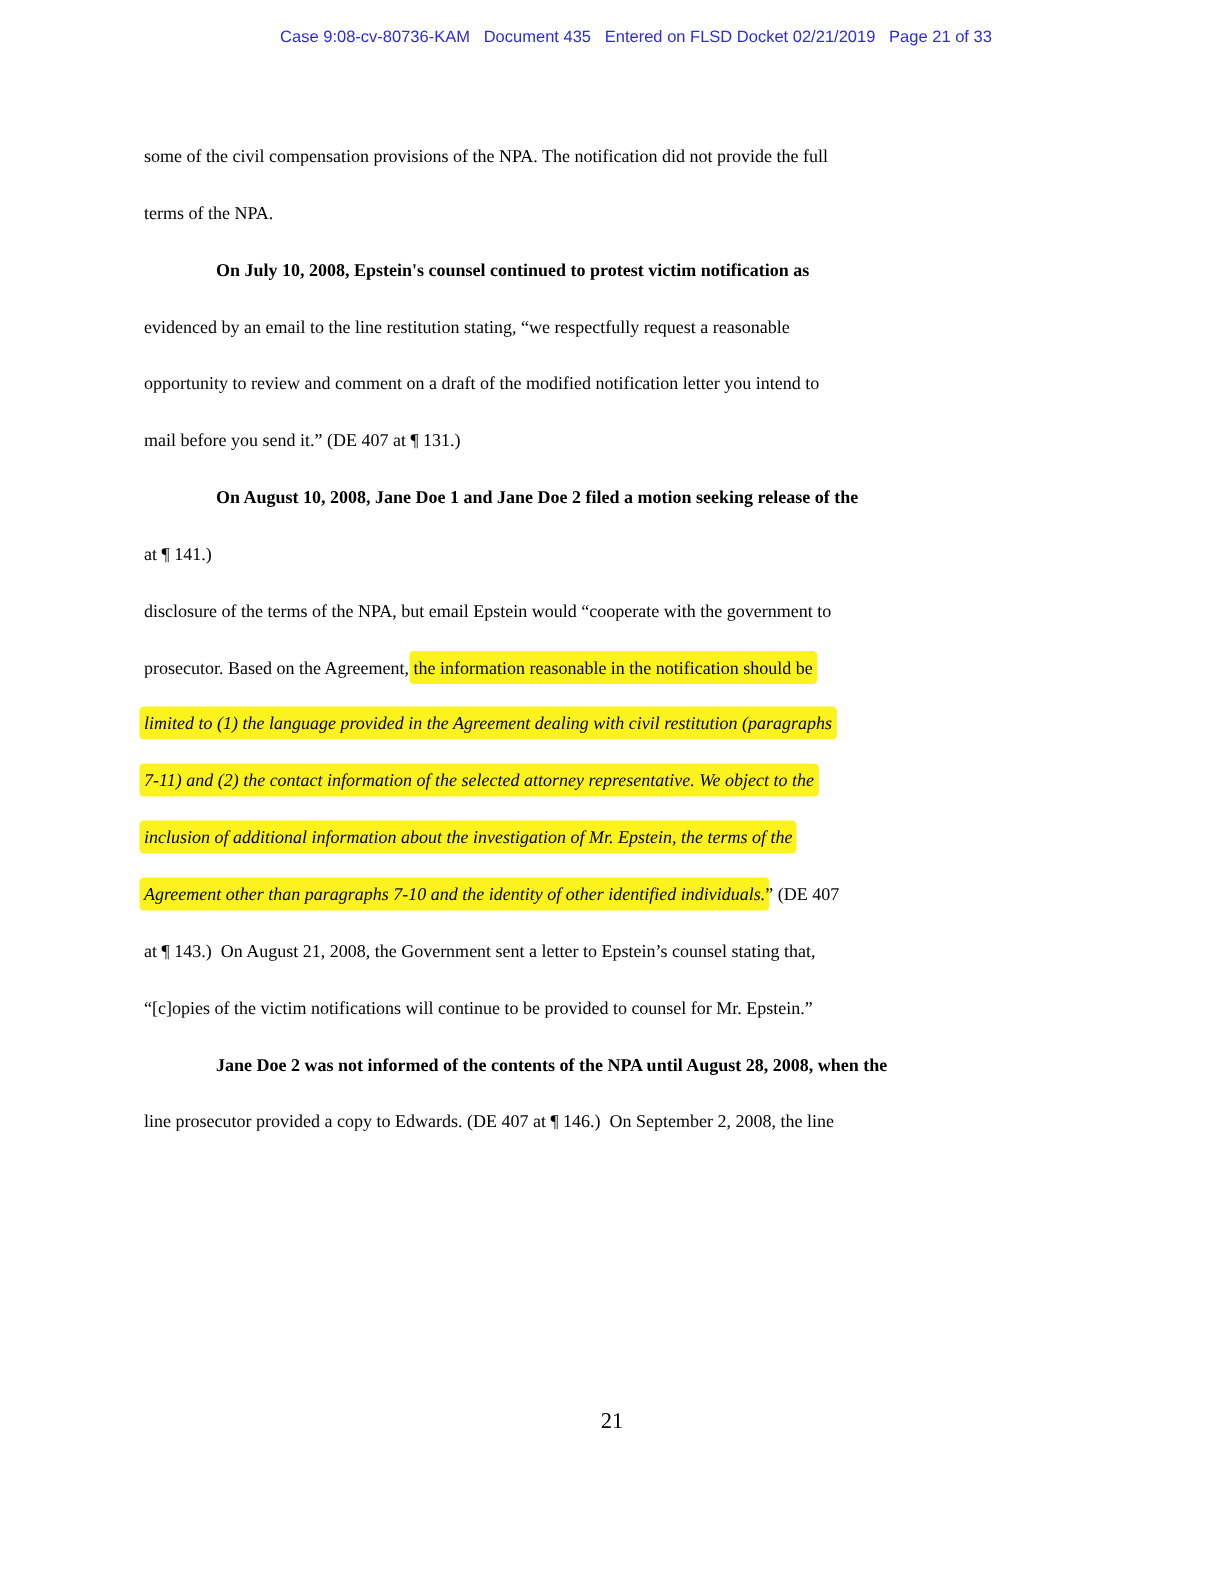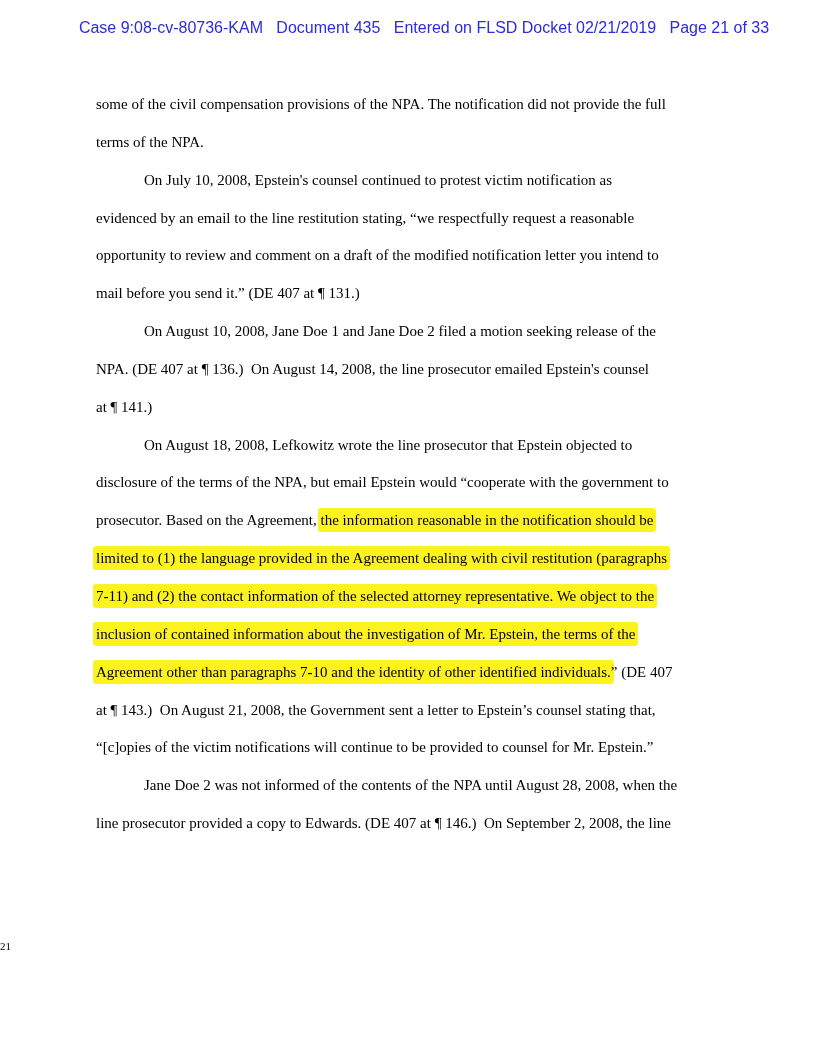--- a/index.html
+++ b/index.html
@@ -16,74 +16,73 @@
     background:var(--paper);
     overflow:hidden;
     font-family:"Liberation Serif","DejaVu Serif",serif;
     color:var(--ink);
   }
   .docket-stamp{
     position:absolute;
     top:19px;left:0;right:0;
     text-align:center;
     font-family:"Liberation Sans","DejaVu Sans",sans-serif;
-    font-size:16px;
+    font-size:11px;
     color:var(--blue);
     white-space:pre;
     padding-left:32px;
   }
   .doc-body{
     position:absolute;
     left:96px;top:86px;
     width:640px;
   }
   .line{
     height:37.85px;
     line-height:37.85px;
-    font-size:15px;
+    font-size:12px;
     white-space:pre;
   }
-  .line.indent{text-indent:48px;}
+  .line.indent{text-indent:48px;font-weight:bold;}
   .hl{
     background:var(--hl);
     padding:4px 3px;
     border-radius:3px;
     margin-left:-3px;
     margin-right:-3px;
   }
-  .line .hl:first-child{margin-left:-3px;}
+  .line .hl:first-child{margin-left:-3px;font-style:italic;}
   .page-number{
     position:absolute;
     left:0;right:0;
     top:940px;
-    font-size:11px;
+    text-align:center;
+    font-size:15px;
   }
 </style>
 </head>
 <body>
 
 <div class="page">
   <div class="docket-stamp">Case 9:08-cv-80736-KAM   Document 435   Entered on FLSD Docket 02/21/2019   Page 21 of 33</div>
 
   <div class="doc-body">
       <div class="line"><span>some of the civil compensation provisions of the NPA. The notification did not provide the full</span></div>
       <div class="line"><span>terms of the NPA.</span></div>
       <div class="line indent"><span>On July 10, 2008, Epstein's counsel continued to protest victim notification as</span></div>
       <div class="line"><span>evidenced by an email to the line restitution stating, “we respectfully request a reasonable</span></div>
       <div class="line"><span>opportunity to review and comment on a draft of the modified notification letter you intend to</span></div>
       <div class="line"><span>mail before you send it.” (DE 407 at ¶ 131.)</span></div>
       <div class="line indent"><span>On August 10, 2008, Jane Doe 1 and Jane Doe 2 filed a motion seeking release of the</span></div>
-      <div class="line"><span>NPA. (DE 407 at ¶ 136.)  On August 14, 2008, the line prosecutor emailed Epstein's counsel</span></div>
       <div class="line"><span>at ¶ 141.)</span></div>
-      <div class="line indent"><span>On August 18, 2008, Lefkowitz wrote the line prosecutor that Epstein objected to</span></div>
       <div class="line"><span>disclosure of the terms of the NPA, but email Epstein would “cooperate with the government to</span></div>
       <div class="line"><span>prosecutor. Based on the Agreement, </span><span class="hl">the information reasonable in the notification should be</span></div>
       <div class="line"><span class="hl">limited to (1) the language provided in the Agreement dealing with civil restitution (paragraphs</span></div>
       <div class="line"><span class="hl">7-11) and (2) the contact information of the selected attorney representative. We object to the</span></div>
-      <div class="line"><span class="hl">inclusion of contained information about the investigation of Mr. Epstein, the terms of the</span></div>
+      <div class="line"><span class="hl">inclusion of additional information about the investigation of Mr. Epstein, the terms of the</span></div>
       <div class="line"><span class="hl">Agreement other than paragraphs 7-10 and the identity of other identified individuals.</span><span>” (DE 407</span></div>
       <div class="line"><span>at ¶ 143.)  On August 21, 2008, the Government sent a letter to Epstein’s counsel stating that,</span></div>
       <div class="line"><span>“[c]opies of the victim notifications will continue to be provided to counsel for Mr. Epstein.”</span></div>
       <div class="line indent"><span>Jane Doe 2 was not informed of the contents of the NPA until August 28, 2008, when the</span></div>
       <div class="line"><span>line prosecutor provided a copy to Edwards. (DE 407 at ¶ 146.)  On September 2, 2008, the line</span></div>
     </div>
 
   <div class="page-number">21</div>
 </div>
 

